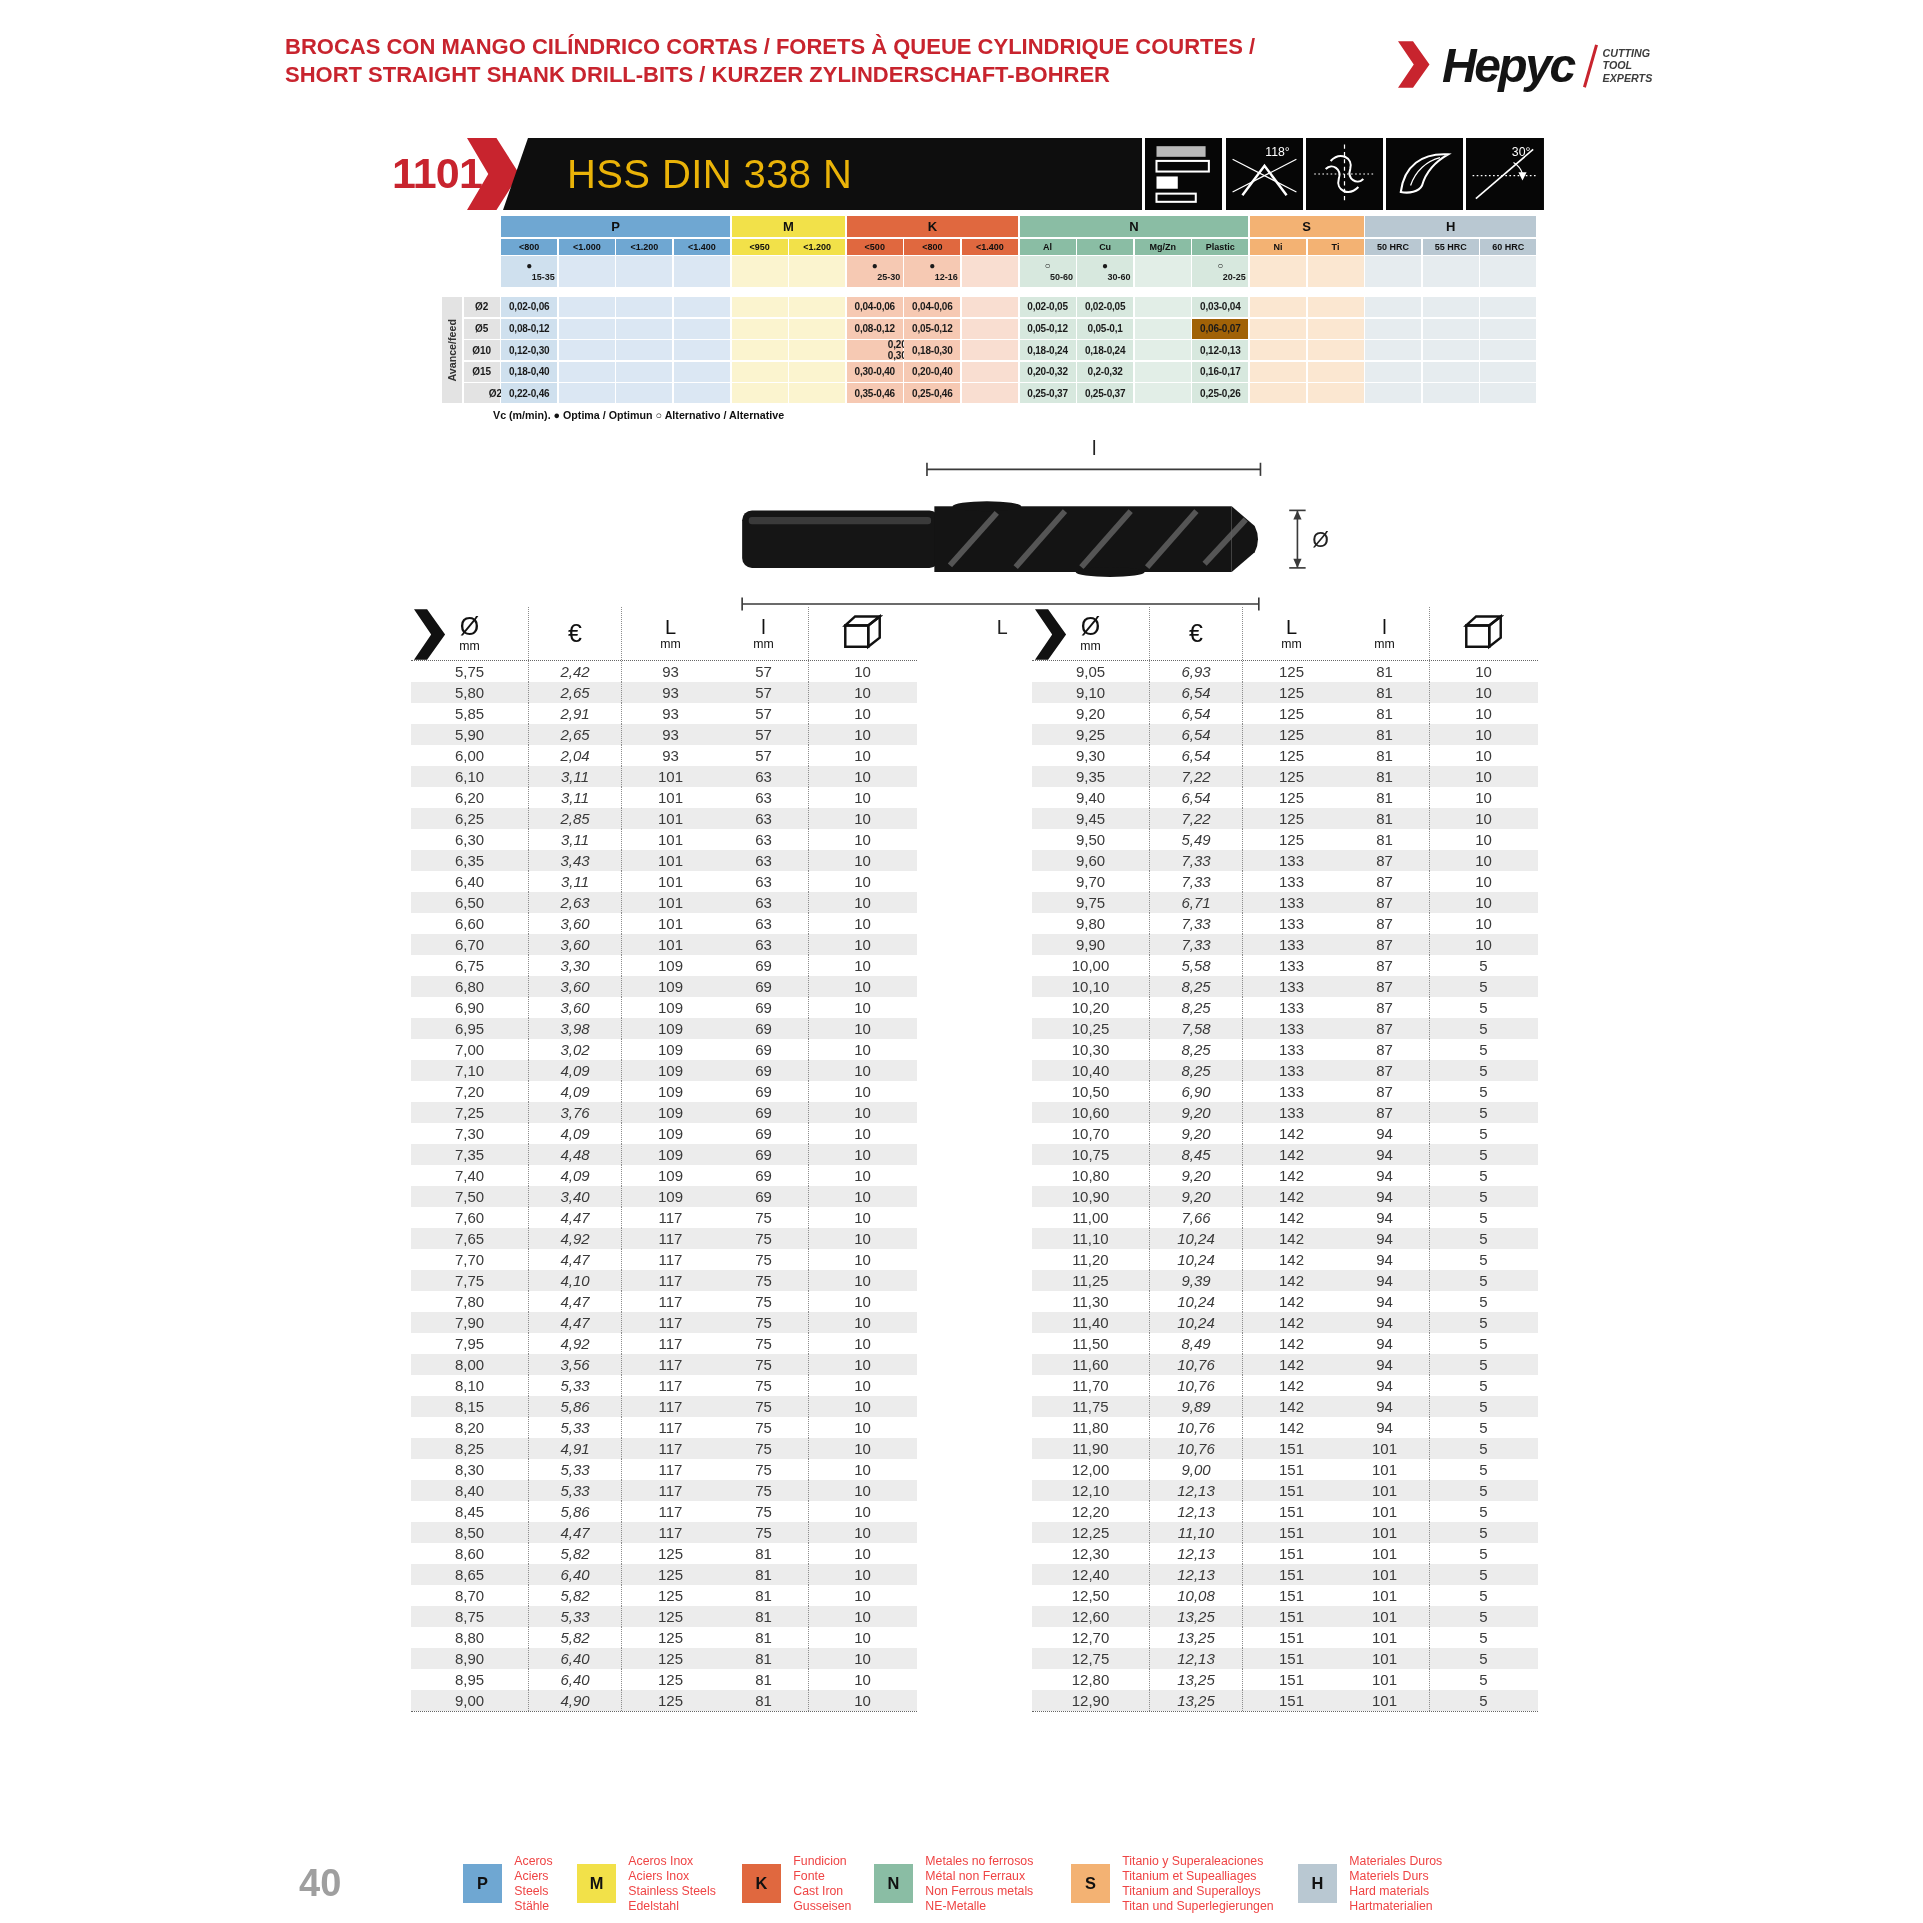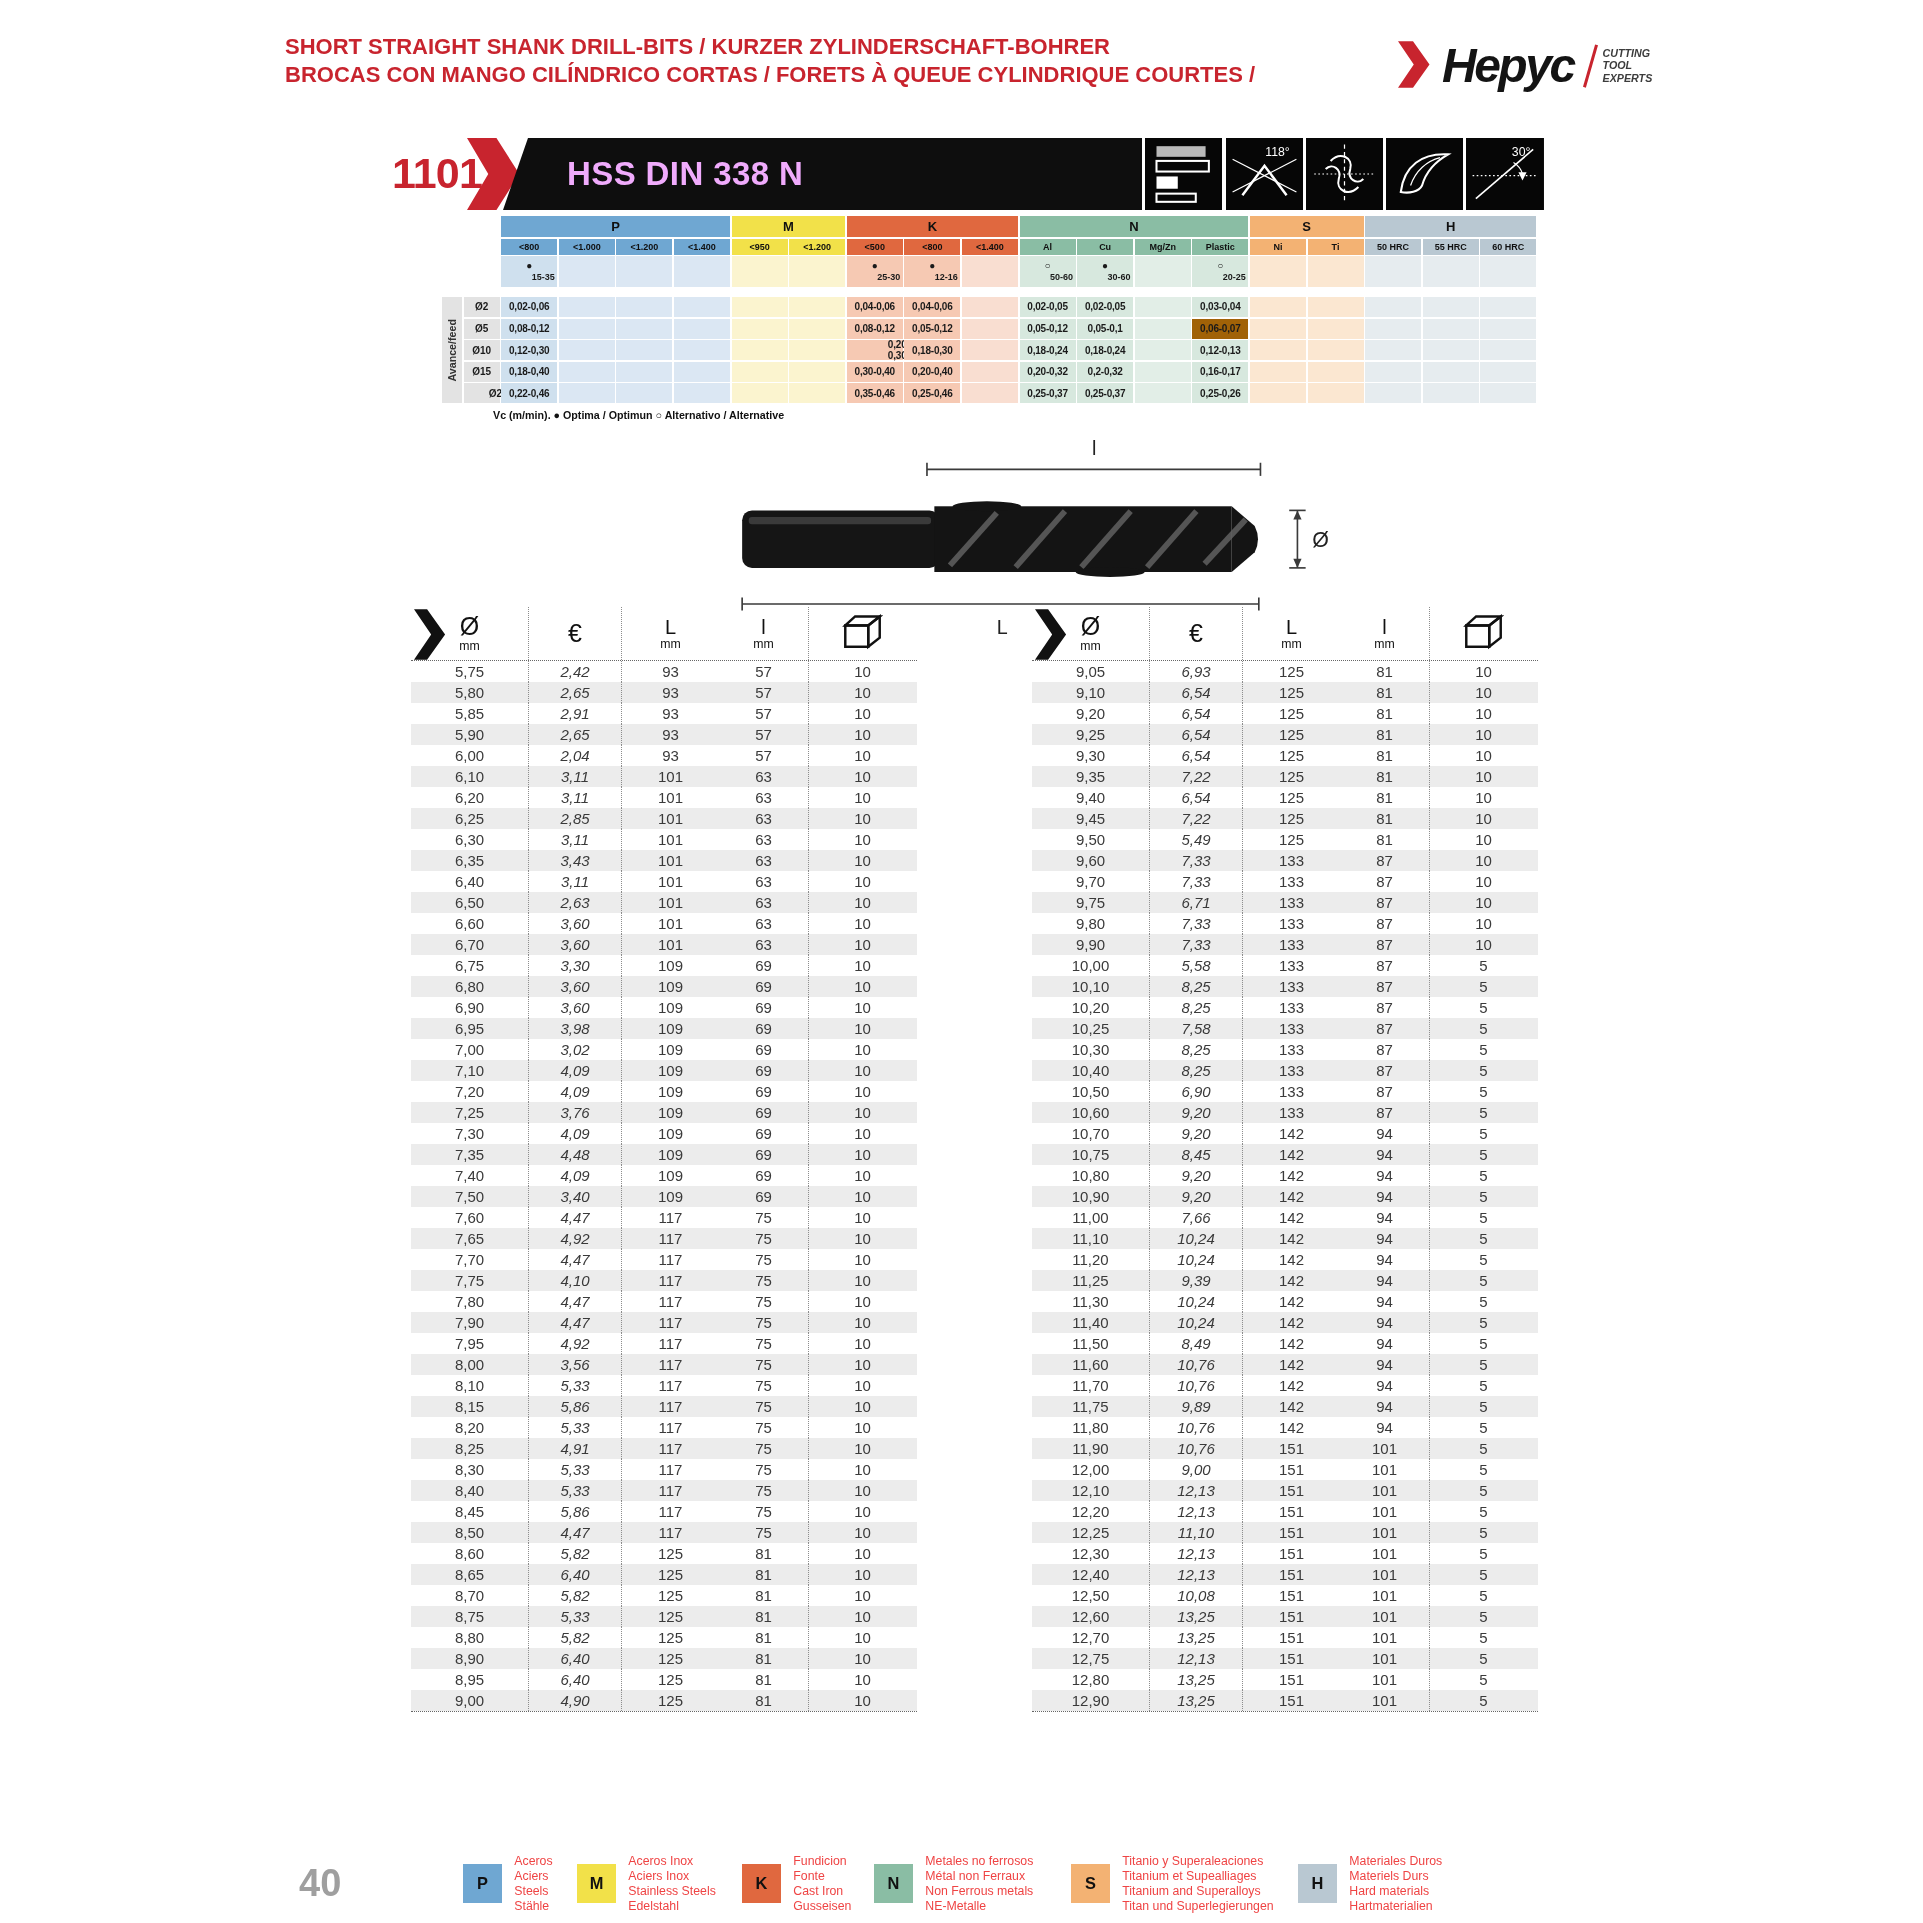--- a/index.html
+++ b/index.html
@@ -11,21 +11,21 @@
   .title { position: absolute; left: 285px; top: 33px; font-size: 22px; font-weight: 700; color: #c8242e; line-height: 28px; }
   .logo { position: absolute; left: 1398px; top: 38px; display: flex; align-items: center; }
   .logo-brand { font-size: 48px; font-weight: 800; font-style: italic; letter-spacing: -2.5px; color: #141414; margin-left: 5px; }
   .logo-slash { width: 2.5px; height: 44px; background: #c8242e; transform: rotate(16deg); margin: 0 11.5px 0 15px; }
   .logo-tagline { font-size: 10.7px; font-style: italic; font-weight: 700; color: #3c3c3c; line-height: 12.3px; }
   
   .code { position: absolute; left: 392px; top: 149px; font-size: 43px; font-weight: 800; color: #c8242e; letter-spacing: -0.8px; }
   .band-chevron { position: absolute; left: 467px; top: 138px; }
   .band { position: absolute; left: 503px; top: 138px; width: 1041px; height: 72px; background: #0e0e0e;
           clip-path: polygon(25px 0, 100% 0, 100% 100%, 0 100%); display: flex; align-items: center; }
-  .band-title { color: #f0abfc; font-size: 33px; font-weight: 700; padding-left: 64px; letter-spacing: 0.4px; }
+  .band-title { color: #eab308; font-size: 40px; font-weight: 400; padding-left: 64px; letter-spacing: 0.4px; }
   .iconboxes { position: absolute; left: 1142px; top: 138px; height: 72px; display: flex; gap: 3.3px; background: #fff; padding-left: 3.3px; }
   .iconbox { width: 77px; height: 72px; background: #060606; }
   
   .spec { position: absolute; left: 442px; top: 216px; display: grid;
           grid-template-columns: 20px 36px repeat(18, 56px);
           grid-template-rows: 21.4px 15.6px 31px 6.6px repeat(5, 20px); gap: 1.6px; }
   .spec-group-header { display: flex; align-items: center; justify-content: center; font-weight: 700; font-size: 13px; color: #101010; }
   .spec-subheader { display: flex; align-items: center; justify-content: center; font-weight: 700; font-size: 9px; color: #101010; }
   .spec-vc-cell { display: flex; flex-direction: column; align-items: center; justify-content: center; line-height: 10.7px; }
   .vsym { font-size: 10px; font-weight: 700; }
@@ -56,22 +56,22 @@
   
   .legend-item { position: absolute; top: 1852px; display: flex; align-items: center; gap: 12.3px; height: 63px; }
   .swatch { width: 39px; height: 39px; display: flex; align-items: center; justify-content: center; font-size: 16.4px; font-weight: 700; color: #111; }
   .legend-lines { font-size: 12.3px; line-height: 15px; color: #ef4444; }
   .pagenum { position: absolute; left: 299px; top: 1862px; font-size: 38px; font-weight: 700; color: #9f9f9f; }
 </style>
 </head>
 <body>
 
 <div class="title">
+  <div>BROCAS CON MANGO CILÍNDRICO CORTAS / FORETS À QUEUE CYLINDRIQUE COURTES /</div>
   <div>SHORT STRAIGHT SHANK DRILL-BITS / KURZER ZYLINDERSCHAFT-BOHRER</div>
-  <div>BROCAS CON MANGO CILÍNDRICO CORTAS / FORETS À QUEUE CYLINDRIQUE COURTES /</div>
 </div>
 
 <div class="logo">
   <span>
     <svg width="39" height="51" viewBox="0 0 52 62">
         <polygon points="0,0 20,0 42,31 20,62 0,62 21,31" fill="#c8242e"></polygon>
       </svg>
   </span>
   <span class="logo-brand">Hepyc</span>
   <span class="logo-slash"></span>

